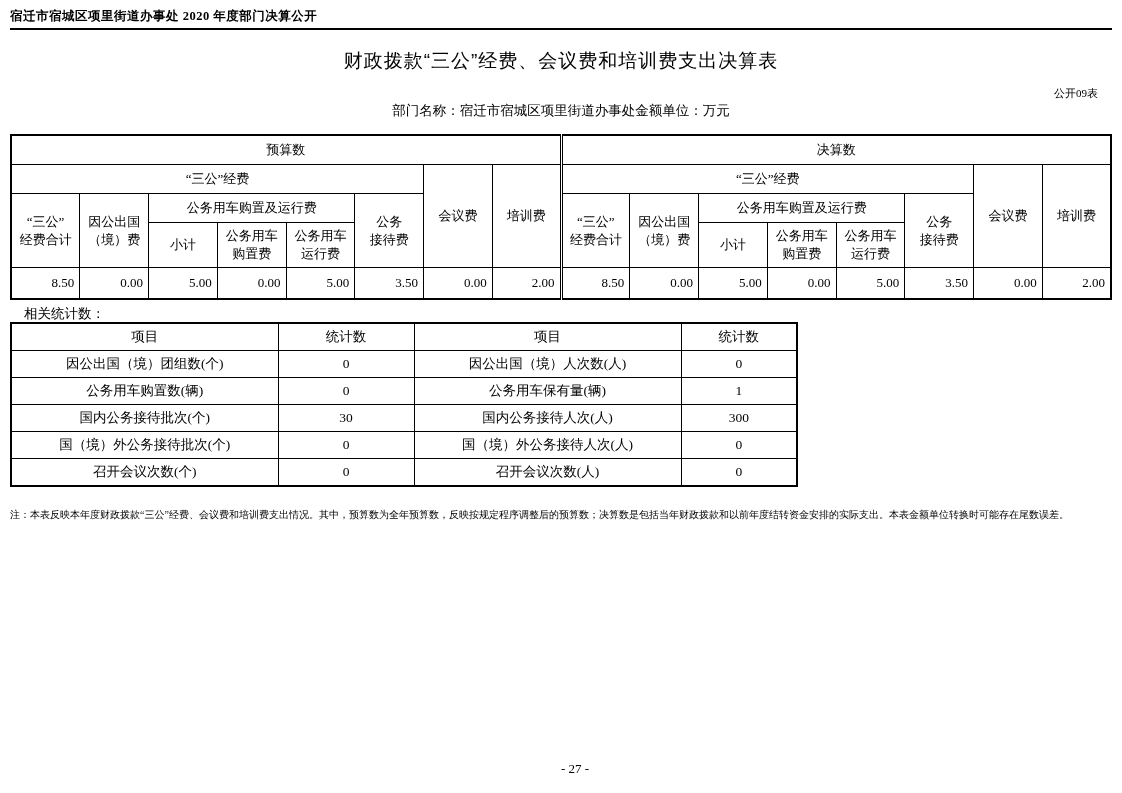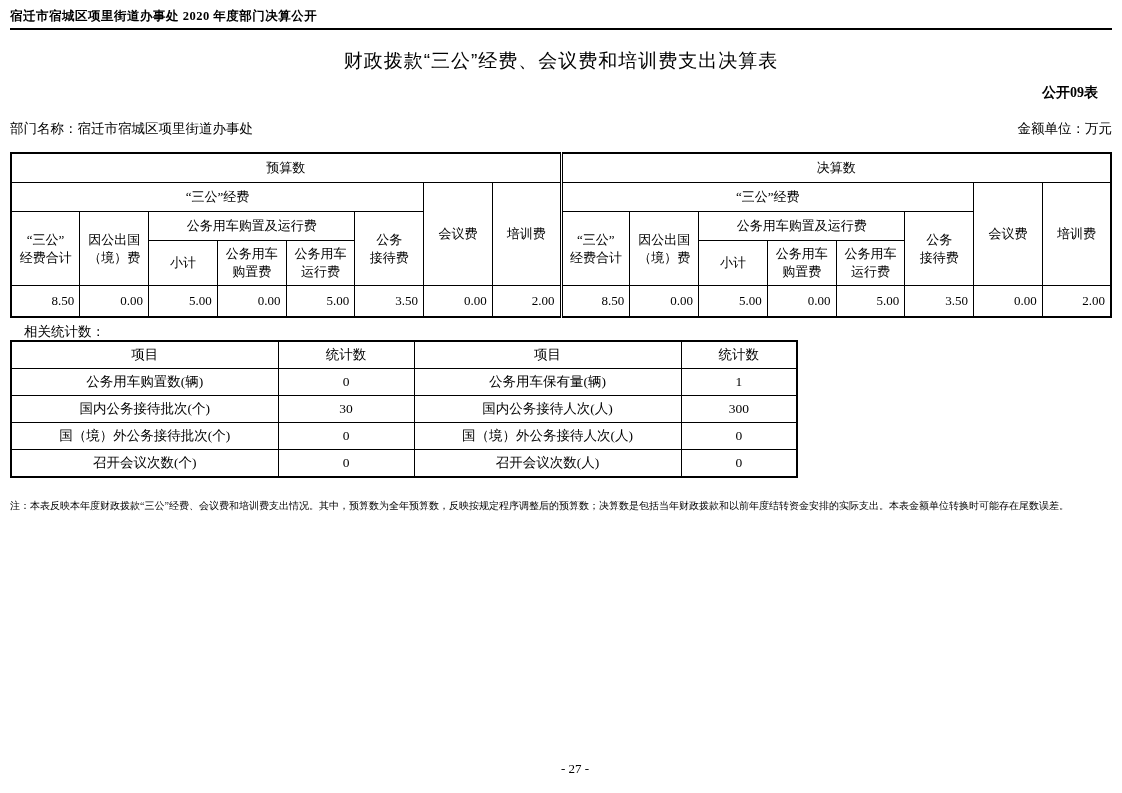--- a/index.html
+++ b/index.html
@@ -28,29 +28,28 @@
     text-align: center;
     font-family: "Liberation Sans", sans-serif;
     font-weight: normal;
     font-size: 19px;
     letter-spacing: 1px;
     line-height: 30px;
   }
   .table-code {
     margin-top: 8px;
     text-align: right;
-    font-size: 14px;
+    font-size: 11px;
     padding-right: 14px;
     line-height: 18px;
-    font-weight: bold;
   }
   .meta-row {
-    margin-top: 18px;
+    margin-top: 0;
     display: flex;
-    justify-content: space-between;
+    justify-content: center;
     font-size: 13.5px;
     line-height: 18px;
   }
 
   table.main {
     margin-top: 14px;
     border-collapse: collapse;
     table-layout: fixed;
     width: 1102px;
     border: 2px solid #000;
@@ -207,20 +206,26 @@
         <col style="width:116px">
     </colgroup>
     <tbody>
         <tr>
       <td>项目</td>
       <td>统计数</td>
       <td>项目</td>
       <td>统计数</td>
     </tr>
     <tr>
+      <td>因公出国（境）团组数(个)</td>
+      <td>0</td>
+      <td>因公出国（境）人次数(人)</td>
+      <td>0</td>
+    </tr>
+    <tr>
       <td>公务用车购置数(辆)</td>
       <td>0</td>
       <td>公务用车保有量(辆)</td>
       <td>1</td>
     </tr>
     <tr>
       <td>国内公务接待批次(个)</td>
       <td>30</td>
       <td>国内公务接待人次(人)</td>
       <td>300</td>

